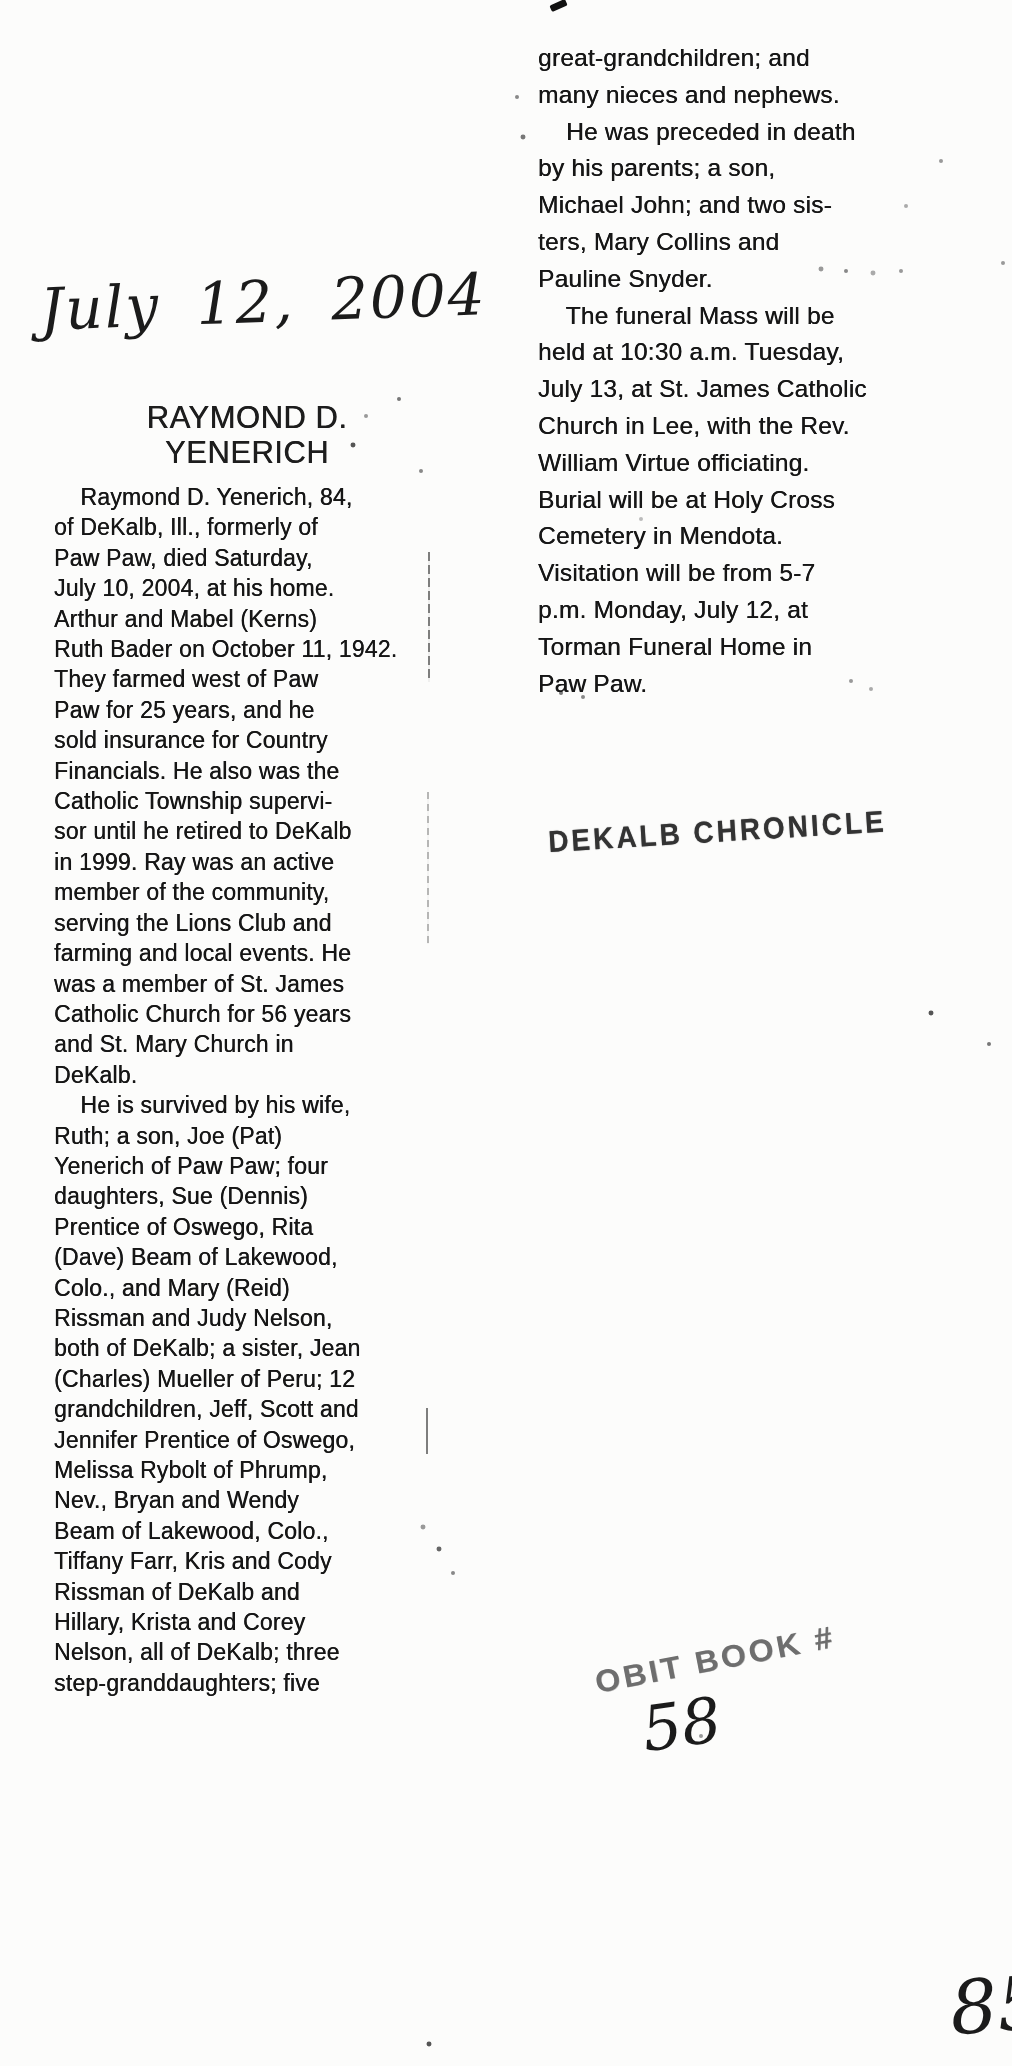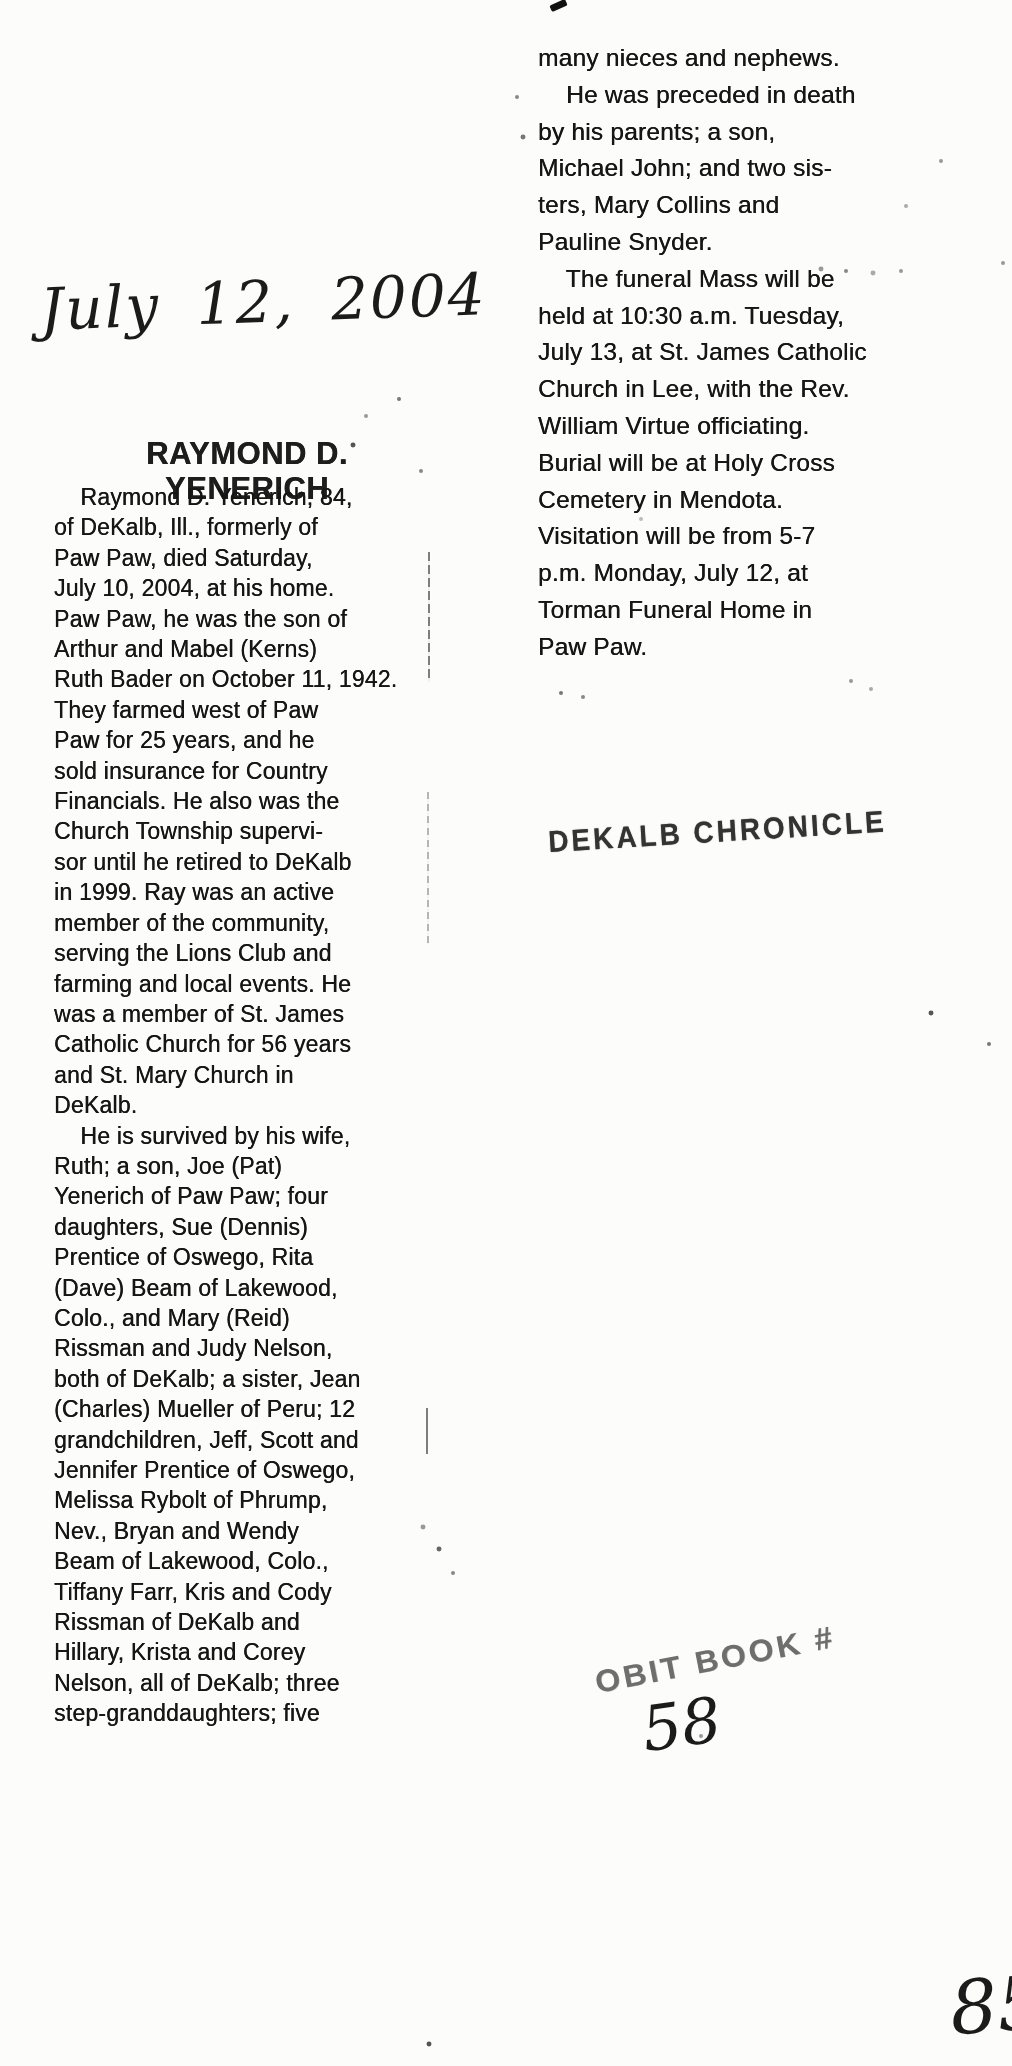--- a/index.html
+++ b/index.html
@@ -21,24 +21,23 @@
     position:absolute;
     white-space:pre;
   }
   .date-note   { left:40px;  top:268px;  font-size:58px; letter-spacing:2px; word-spacing:16px; transform:rotate(-2deg); }
   .book-number { left:642px; top:1688px; font-size:62px; transform:rotate(-8deg); }
   .page-number { left:950px; top:1962px; font-size:74px; transform:rotate(-4deg); }
 
   
   .headline {
     position:absolute; left:38px; top:400px; width:418px;
-    text-align:center; font-weight:bold; font-size:31px; line-height:35px;
+    text-align:center; font-weight:normal; font-size:31px; line-height:35px;
     letter-spacing:0.5px; color:#1d1d1d;
     text-shadow:0.4px 0 0 currentColor;
-    margin-top:36px;
   }
 
   
   .col {
     position:absolute;
     letter-spacing:0.2px;
     text-shadow:0.35px 0 0 currentColor;
   }
   .col-left  { left:54px;  top:482px; width:420px; font-size:23px;   line-height:30.4px; }
   .col-right { left:538px; top:40px;  width:474px; font-size:24.5px; line-height:36.8px; }
@@ -116,28 +115,27 @@
   <div class="headline">
     <div>RAYMOND D.</div>
     <div>YENERICH</div>
   </div>
 
   <div class="col col-left">
       <div class="tline">    Raymond D. Yenerich, 84,</div>
       <div class="tline">of DeKalb, Ill., formerly of</div>
       <div class="tline">Paw Paw, died Saturday,</div>
       <div class="tline">July 10, 2004, at his home.</div>
-      <div class="tline">Paw Paw, he was the son of</div>
       <div class="tline">Arthur and Mabel (Kerns)</div>
       <div class="tline">Ruth Bader on October 11, 1942.</div>
       <div class="tline">They farmed west of Paw</div>
       <div class="tline">Paw for 25 years, and he</div>
       <div class="tline">sold insurance for Country</div>
       <div class="tline">Financials. He also was the</div>
-      <div class="tline">Church Township supervi-</div>
+      <div class="tline">Catholic Township supervi-</div>
       <div class="tline">sor until he retired to DeKalb</div>
       <div class="tline">in 1999. Ray was an active</div>
       <div class="tline">member of the community,</div>
       <div class="tline">serving the Lions Club and</div>
       <div class="tline">farming and local events. He</div>
       <div class="tline">was a member of St. James</div>
       <div class="tline">Catholic Church for 56 years</div>
       <div class="tline">and St. Mary Church in</div>
       <div class="tline">DeKalb.</div>
       <div class="tline">    He is survived by his wife,</div>
@@ -156,20 +154,21 @@
       <div class="tline">Nev., Bryan and Wendy</div>
       <div class="tline">Beam of Lakewood, Colo.,</div>
       <div class="tline">Tiffany Farr, Kris and Cody</div>
       <div class="tline">Rissman of DeKalb and</div>
       <div class="tline">Hillary, Krista and Corey</div>
       <div class="tline">Nelson, all of DeKalb; three</div>
       <div class="tline">step-granddaughters; five</div>
     </div>
 
   <div class="col col-right">
+      <div class="tline">great-grandchildren; and</div>
       <div class="tline">many nieces and nephews.</div>
       <div class="tline">    He was preceded in death</div>
       <div class="tline">by his parents; a son,</div>
       <div class="tline">Michael John; and two sis-</div>
       <div class="tline">ters, Mary Collins and</div>
       <div class="tline">Pauline Snyder.</div>
       <div class="tline">    The funeral Mass will be</div>
       <div class="tline">held at 10:30 a.m. Tuesday,</div>
       <div class="tline">July 13, at St. James Catholic</div>
       <div class="tline">Church in Lee, with the Rev.</div>

